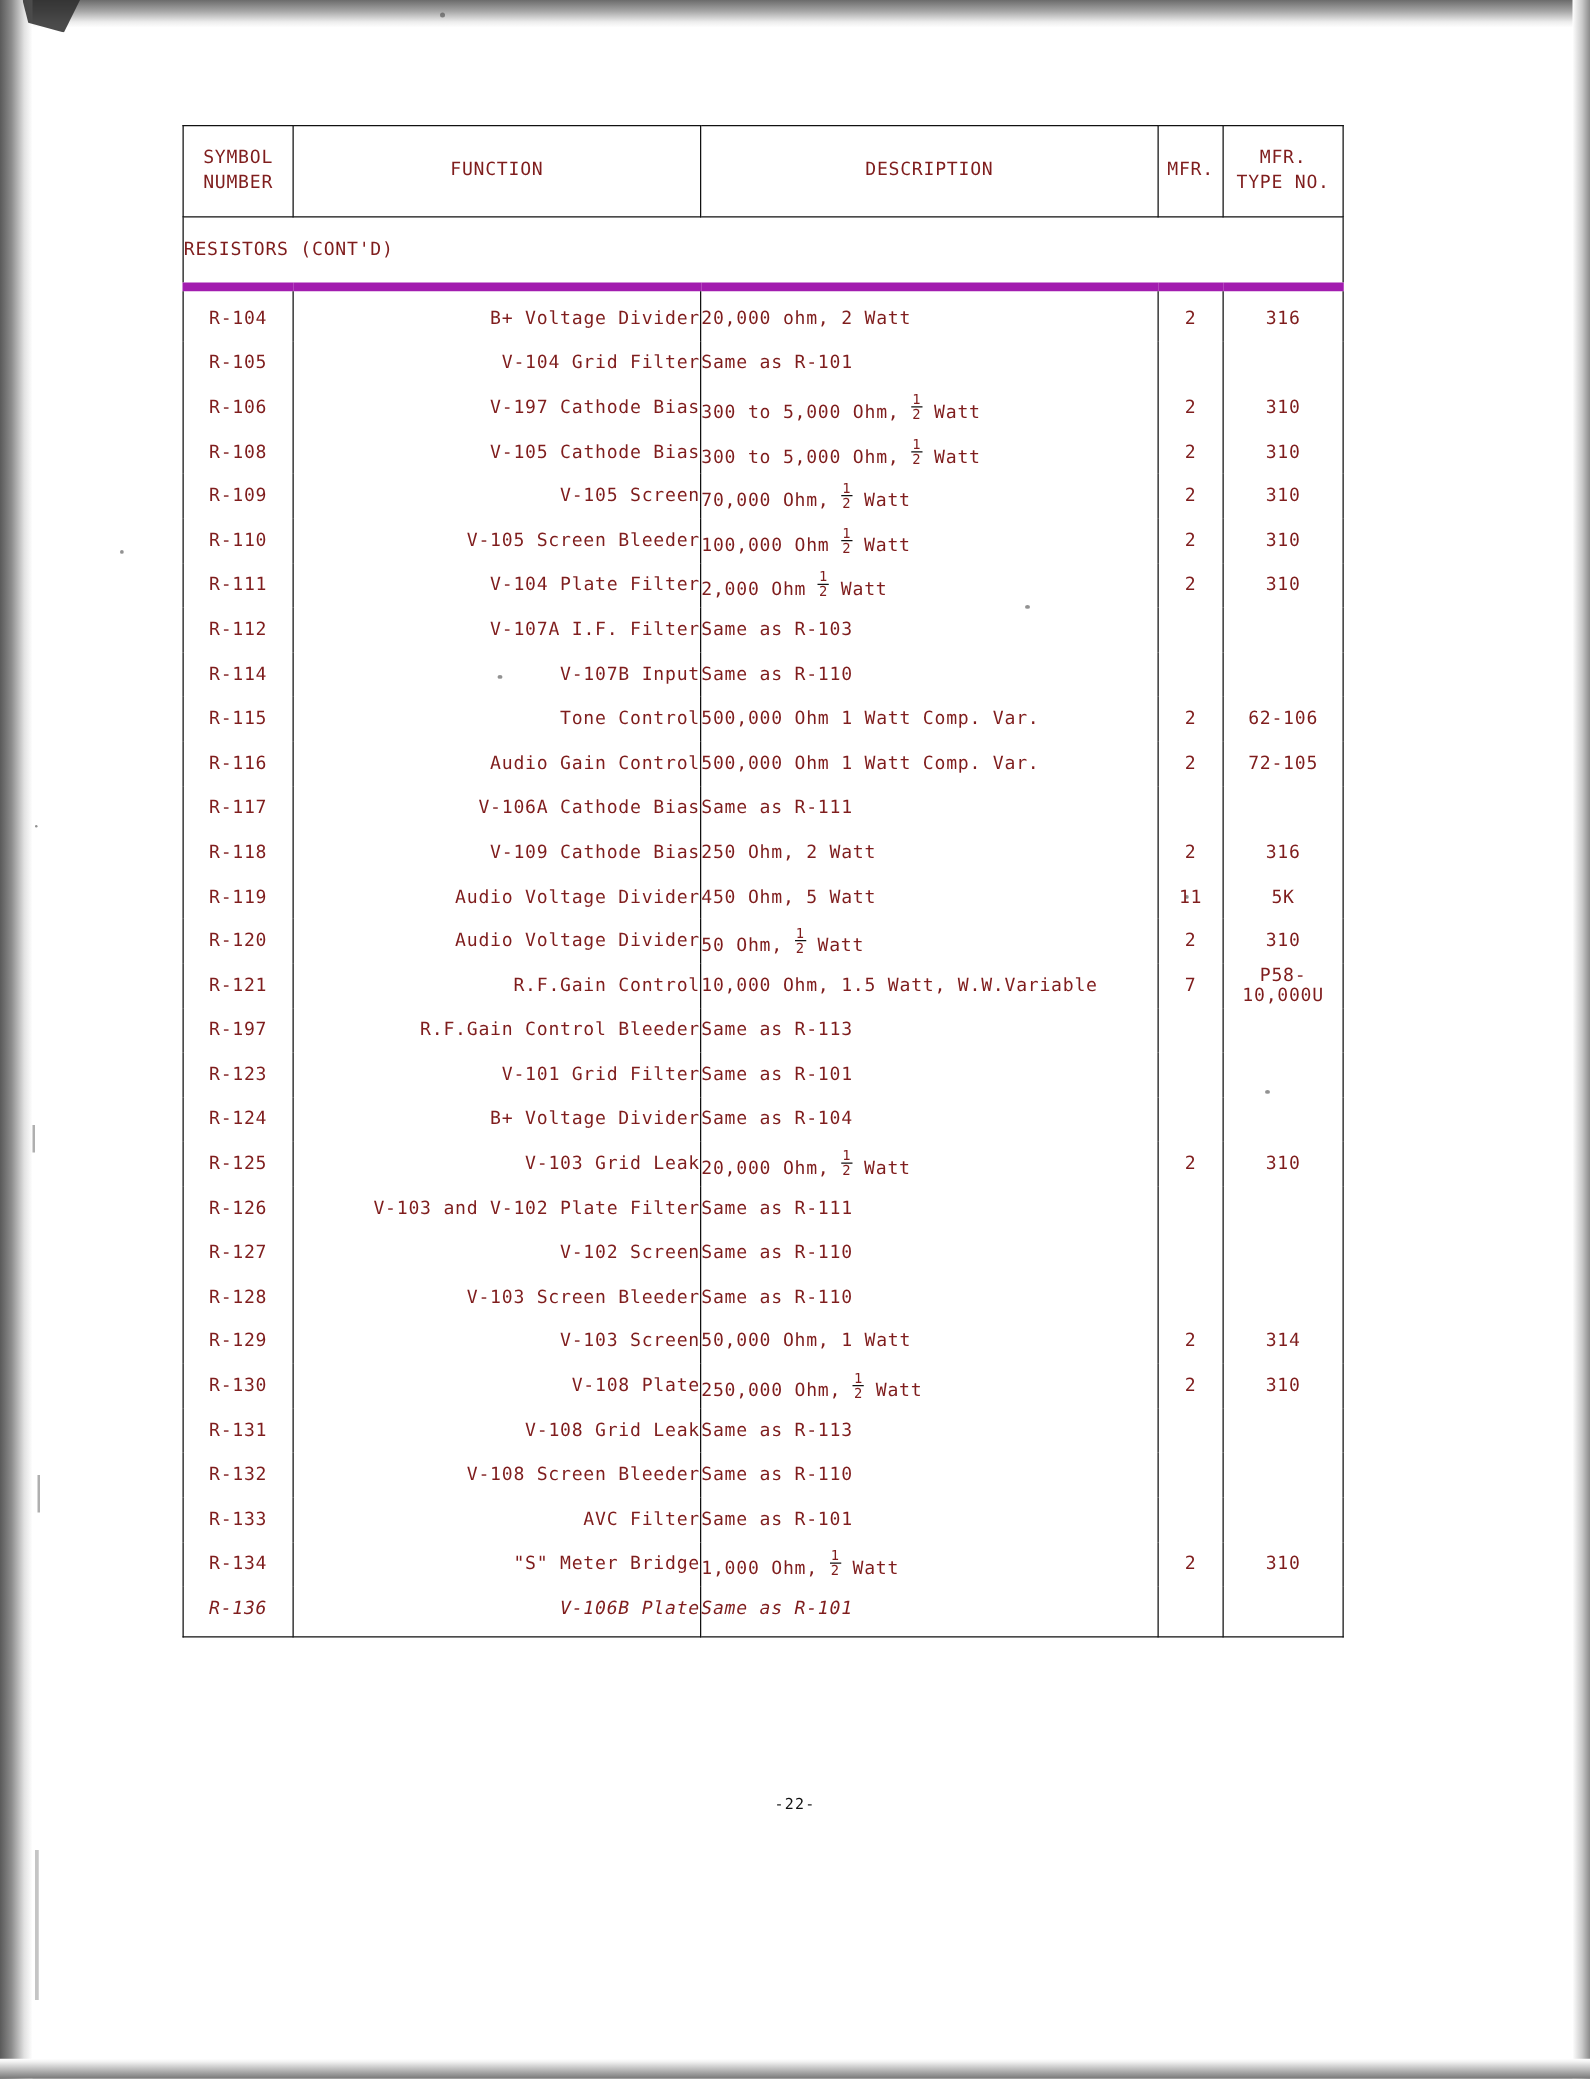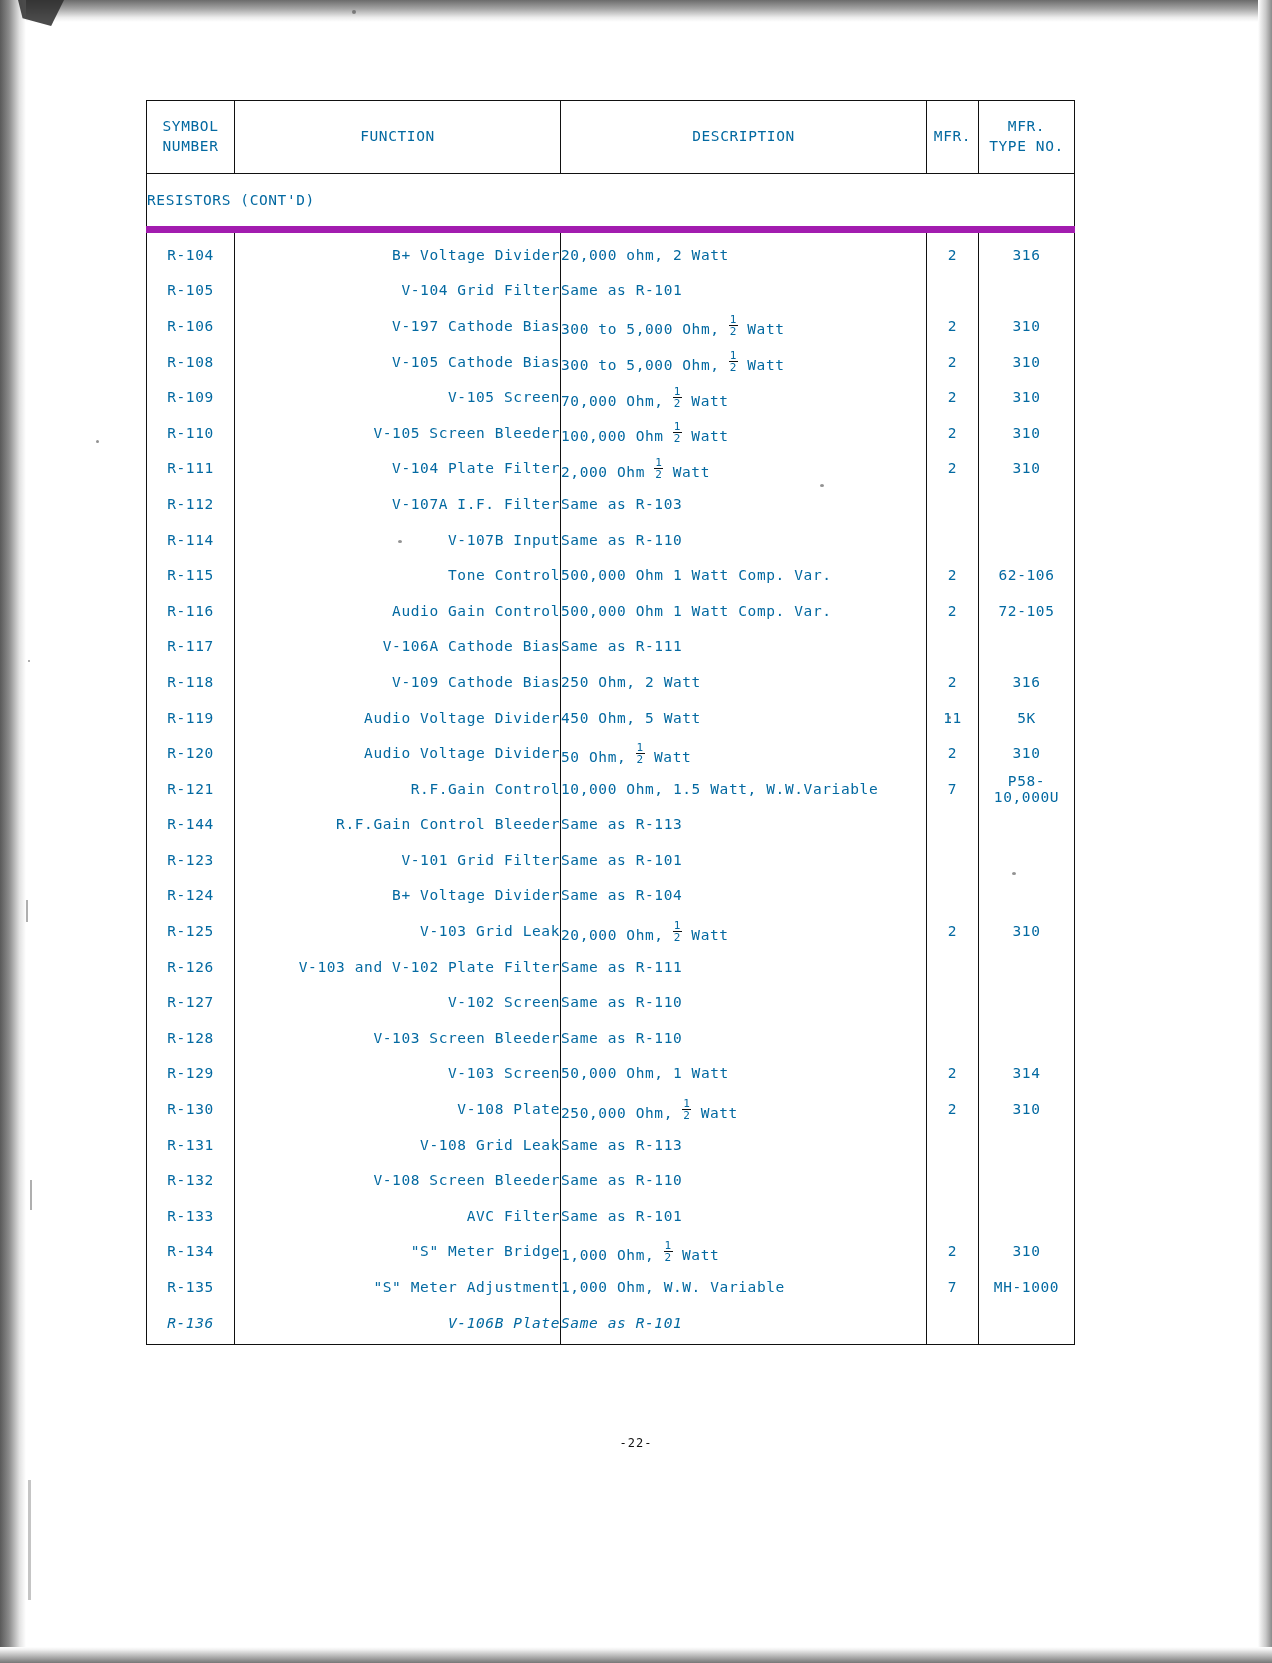--- a/index.html
+++ b/index.html
@@ -79,21 +79,21 @@
   #parts-table-wrap {
     position: absolute;
     left: 146px;
     top: 100px;
     width: 928px;
   }
   table.parts {
     border-collapse: collapse;
     width: 928px;
     table-layout: fixed;
-    color: #0369a1;
+    color: #7f1d1d;
   }
   table.parts td, table.parts th {
     border: 1px solid #111;
     font-weight: normal;
     font-size: 14.5px;
     letter-spacing: .6px;
     vertical-align: middle;
     padding: 0;
   }
   thead th {
@@ -336,21 +336,21 @@
             <td class="type">310</td>
           </tr>
           <tr>
             <td class="sym">R-121</td>
             <td class="fun">R.F.Gain Control</td>
             <td class="desc">10,000 Ohm, 1.5 Watt, W.W.Variable</td>
             <td class="mfr">7</td>
             <td class="type">P58-10,000U</td>
           </tr>
           <tr>
-            <td class="sym">R-144</td>
+            <td class="sym">R-197</td>
             <td class="fun">R.F.Gain Control Bleeder</td>
             <td class="desc">Same as R-113</td>
             <td class="mfr"></td>
             <td class="type"></td>
           </tr>
           <tr>
             <td class="sym">R-123</td>
             <td class="fun">V-101 Grid Filter</td>
             <td class="desc">Same as R-101</td>
             <td class="mfr"></td>
@@ -427,27 +427,20 @@
             <td class="type"></td>
           </tr>
           <tr>
             <td class="sym">R-134</td>
             <td class="fun">"S" Meter Bridge</td>
             <td class="desc">1,000 Ohm, <span class="frac"><span class="num">1</span><span class="den">2</span></span> Watt</td>
             <td class="mfr">2</td>
             <td class="type">310</td>
           </tr>
           <tr>
-            <td class="sym">R-135</td>
-            <td class="fun">"S" Meter Adjustment</td>
-            <td class="desc">1,000 Ohm, W.W. Variable</td>
-            <td class="mfr">7</td>
-            <td class="type">MH-1000</td>
-          </tr>
-          <tr>
             <td class="sym">R-136</td>
             <td class="fun">V-106B Plate</td>
             <td class="desc">Same as R-101</td>
             <td class="mfr"></td>
             <td class="type"></td>
           </tr>
         </tbody>
     </table>
   </div>
 

